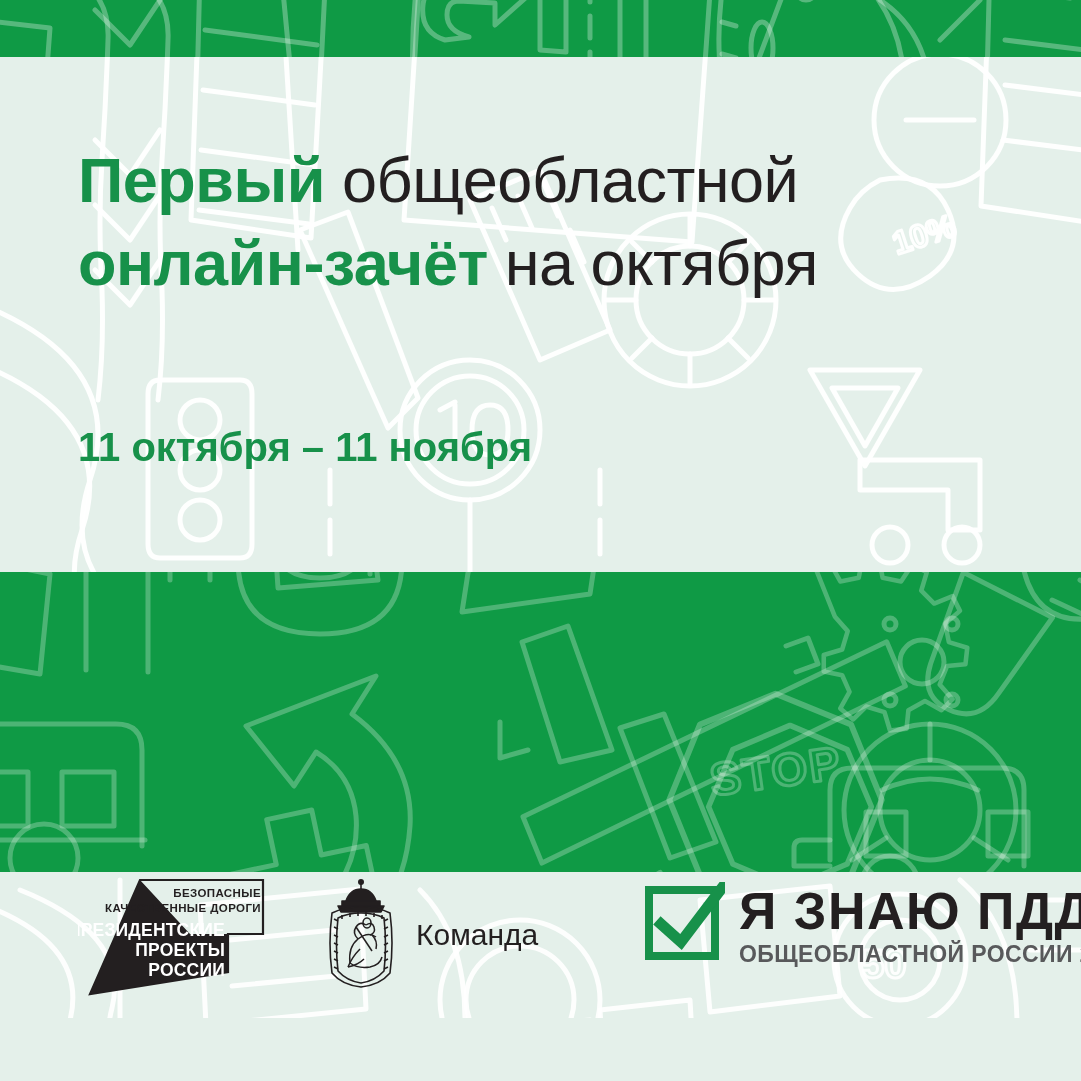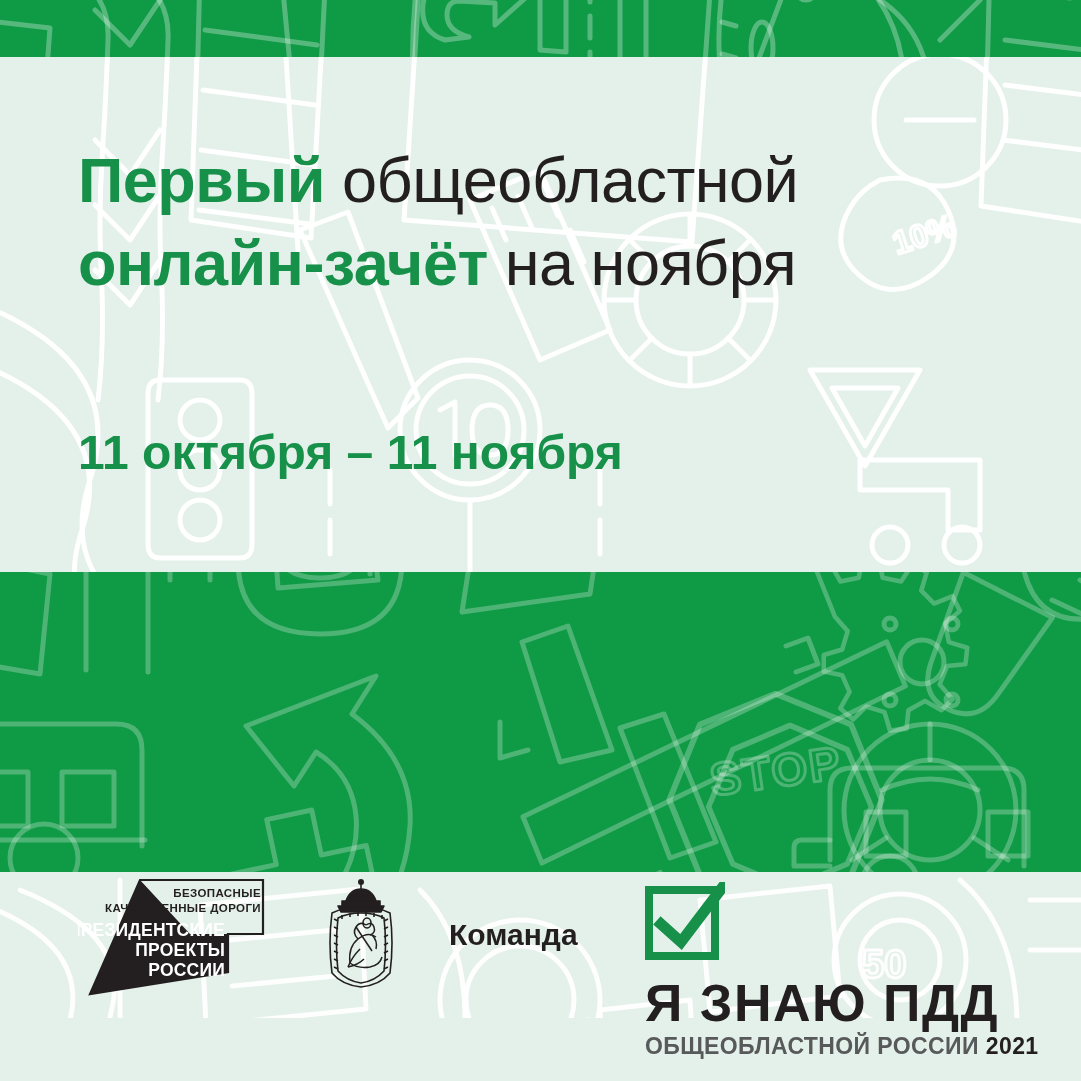--- a/index.html
+++ b/index.html
@@ -49,21 +49,21 @@
     white-space:nowrap;
     font-weight:400;
   }
   .headline .hl-accent{
     color:#17914a;
     font-weight:700;
   }
   .dates{
     position:absolute;
     left:78px;top:425px;
-    font-size:48px;
+    font-size:40px;
     font-weight:700;
     color:#17914a;
     letter-spacing:0px;
     white-space:nowrap;
   }
 
   
   .footer{
     position:absolute;
     left:0;top:864px;
@@ -76,29 +76,29 @@
   .logo-bkd svg{display:block;}
 
   .logo-gov{
     position:absolute;left:320px;top:10px;
     width:290px;height:120px;
     display:flex;align-items:center;gap:14px;
   }
   .logo-gov .crest{width:82px;height:110px;flex:0 0 auto;}
   .logo-gov .crest svg{display:block;}
   .logo-gov .gov-text{
-    font-size:30px;line-height:37px;color:#231f20;font-weight:700;margin-left:33px;
+    font-size:30px;line-height:37px;color:#231f20;font-weight:400;
   }
 
   .logo-pdd{
     position:absolute;left:645px;top:18px;
     width:390px;height:110px;
   }
   .logo-pdd .pdd-row{
-    display:flex;align-items:flex-start;gap:14px;flex-direction:column;
+    display:flex;align-items:flex-start;gap:14px;
   }
   .checkbox-icon{flex:0 0 auto;width:80px;height:78px;}
   .checkbox-icon svg{display:block;}
   .pdd-text-col{padding-top:2px;}
   .pdd-main{
     font-size:52px;font-weight:700;color:#231f20;
     letter-spacing:1.5px;line-height:54px;white-space:nowrap;
   }
   .pdd-sub{
     margin-top:3px;
@@ -319,21 +319,21 @@
           <path d="M350 1040 l240 -20"></path>
         </g>
       </svg>
     </div>
   </div>
 
   <div class="content">
 
     <div class="headline">
       <div class="line"><span class="hl-accent">Первый</span><span> общеобластной</span></div>
-      <div class="line"><span class="hl-accent">онлайн-зачёт</span><span> на ноября</span></div>
+      <div class="line"><span class="hl-accent">онлайн-зачёт</span><span> на октября</span></div>
     </div>
 
     <div class="dates">11 октября – 11 ноября</div>
 
     <div class="footer">
 
       <div class="logo-bkd">
         <svg viewBox="0 0 210 125" xmlns="http://www.w3.org/2000/svg">
           <path d="M62 4 L185 4 L185 58 L150 58 L150 96 L12 118 Z" fill="none" stroke="#231f20" stroke-width="2.2"></path>
           <path d="M62 4 L12 118 L150 96 L150 58 L112 58 Z" fill="#231f20"></path>

